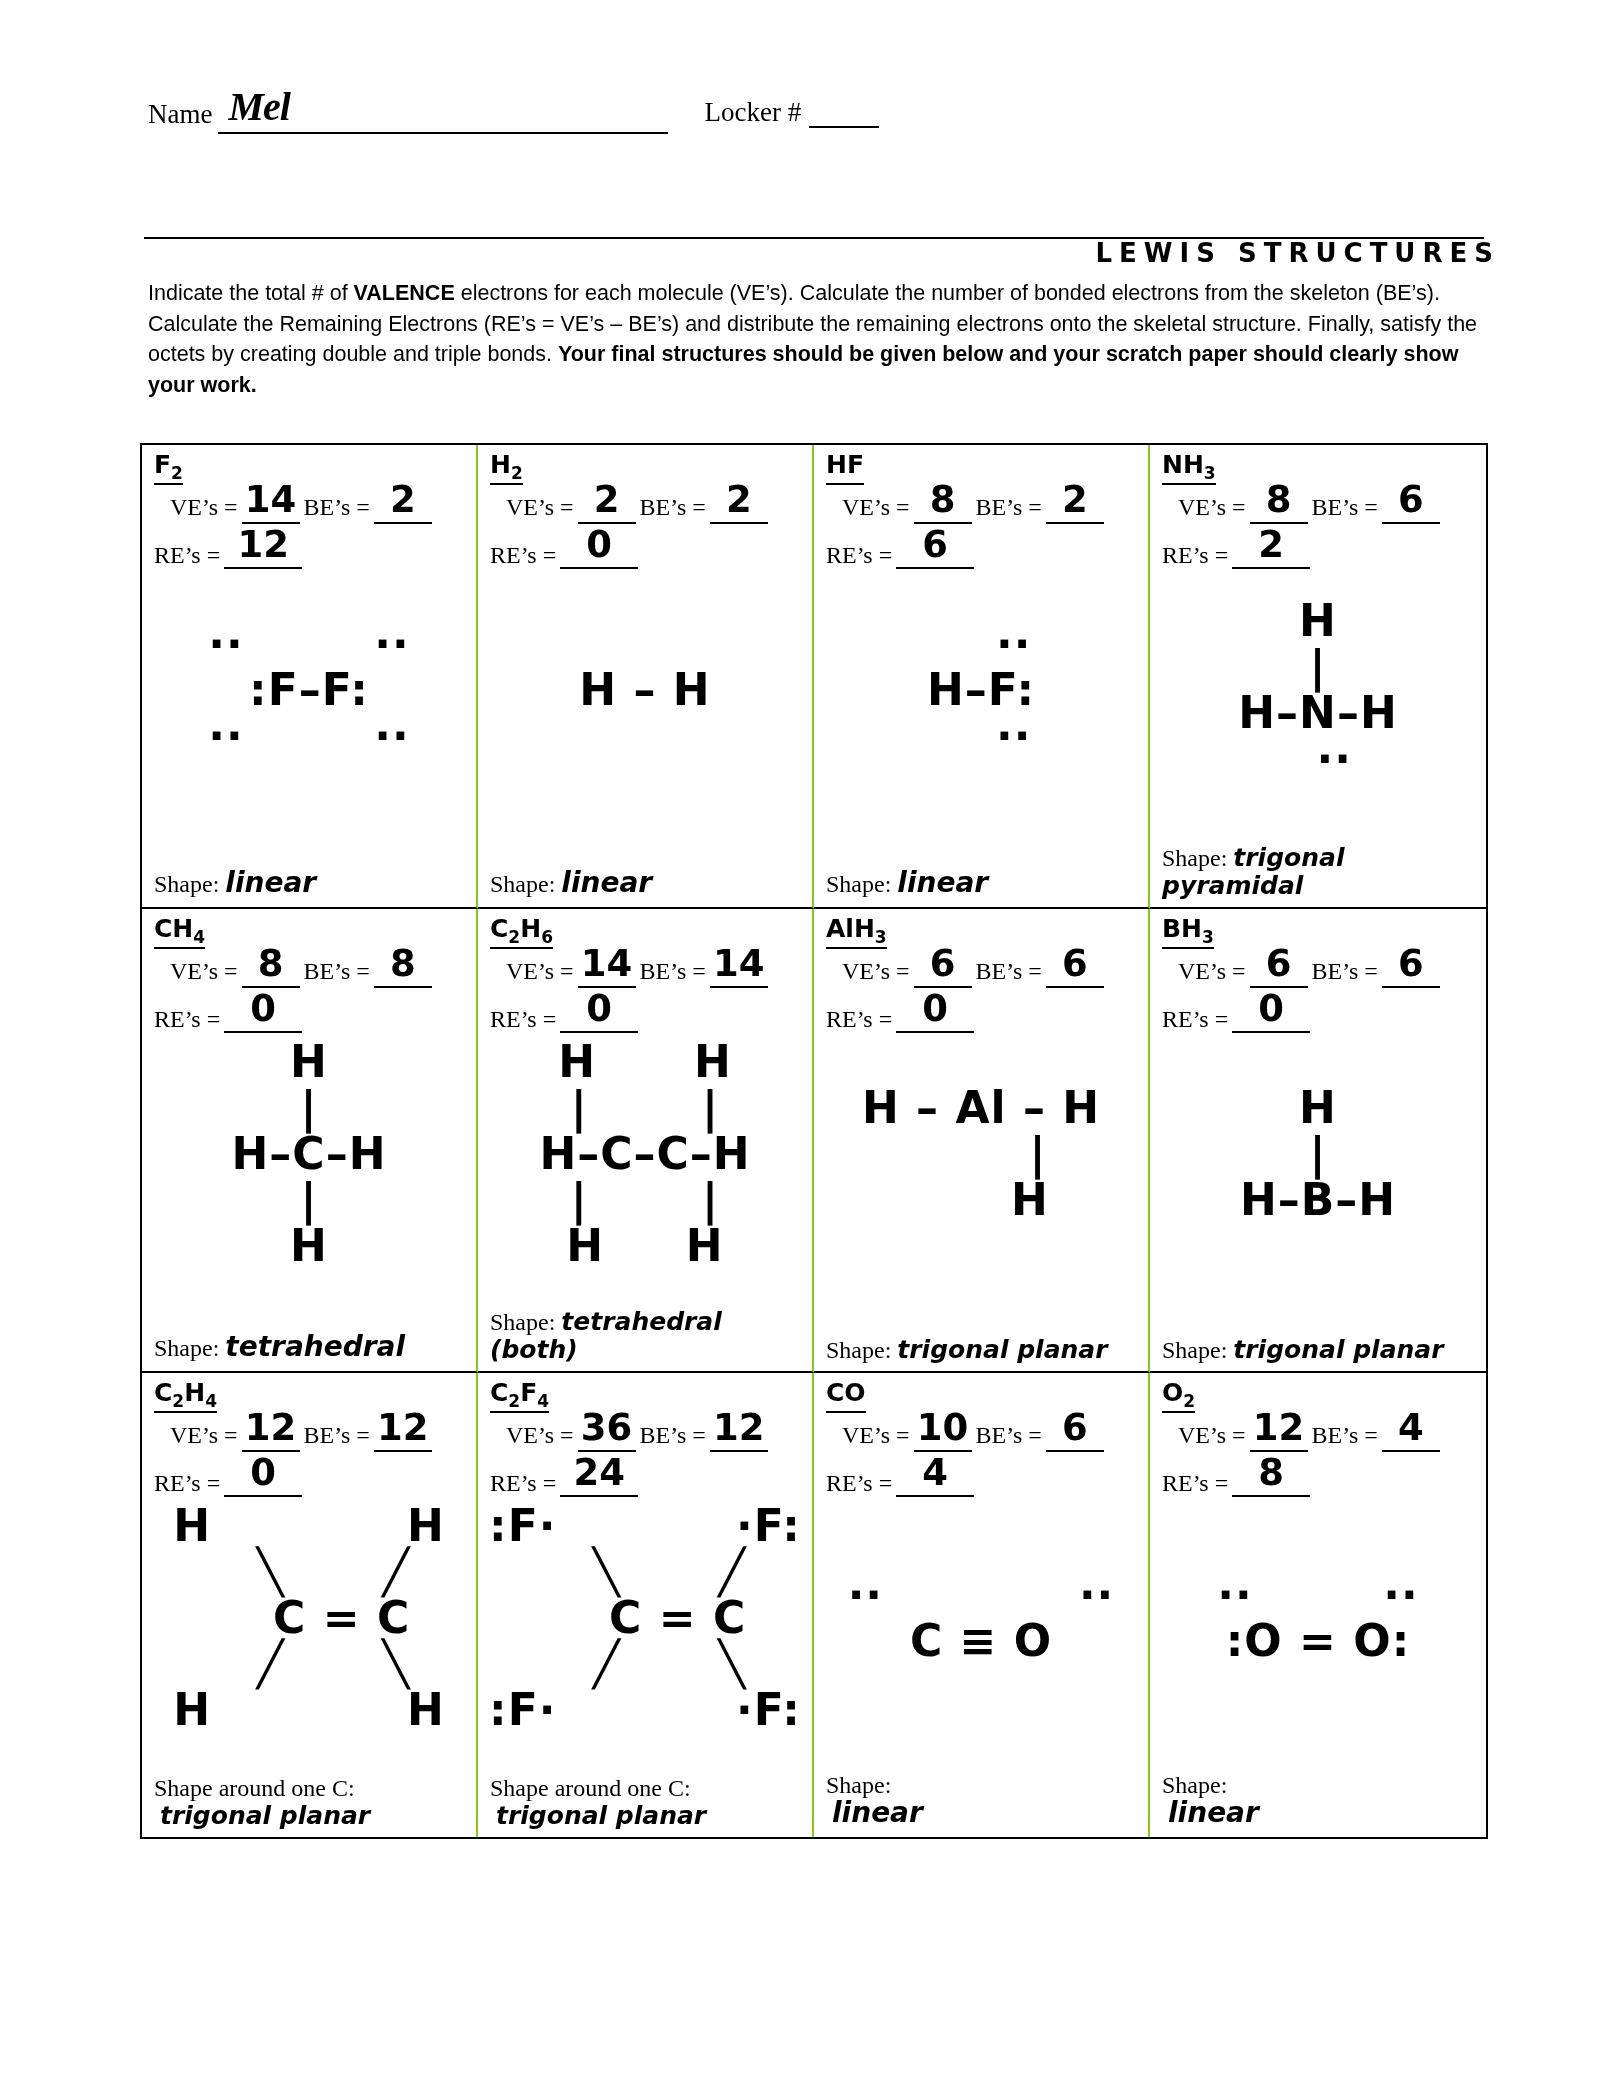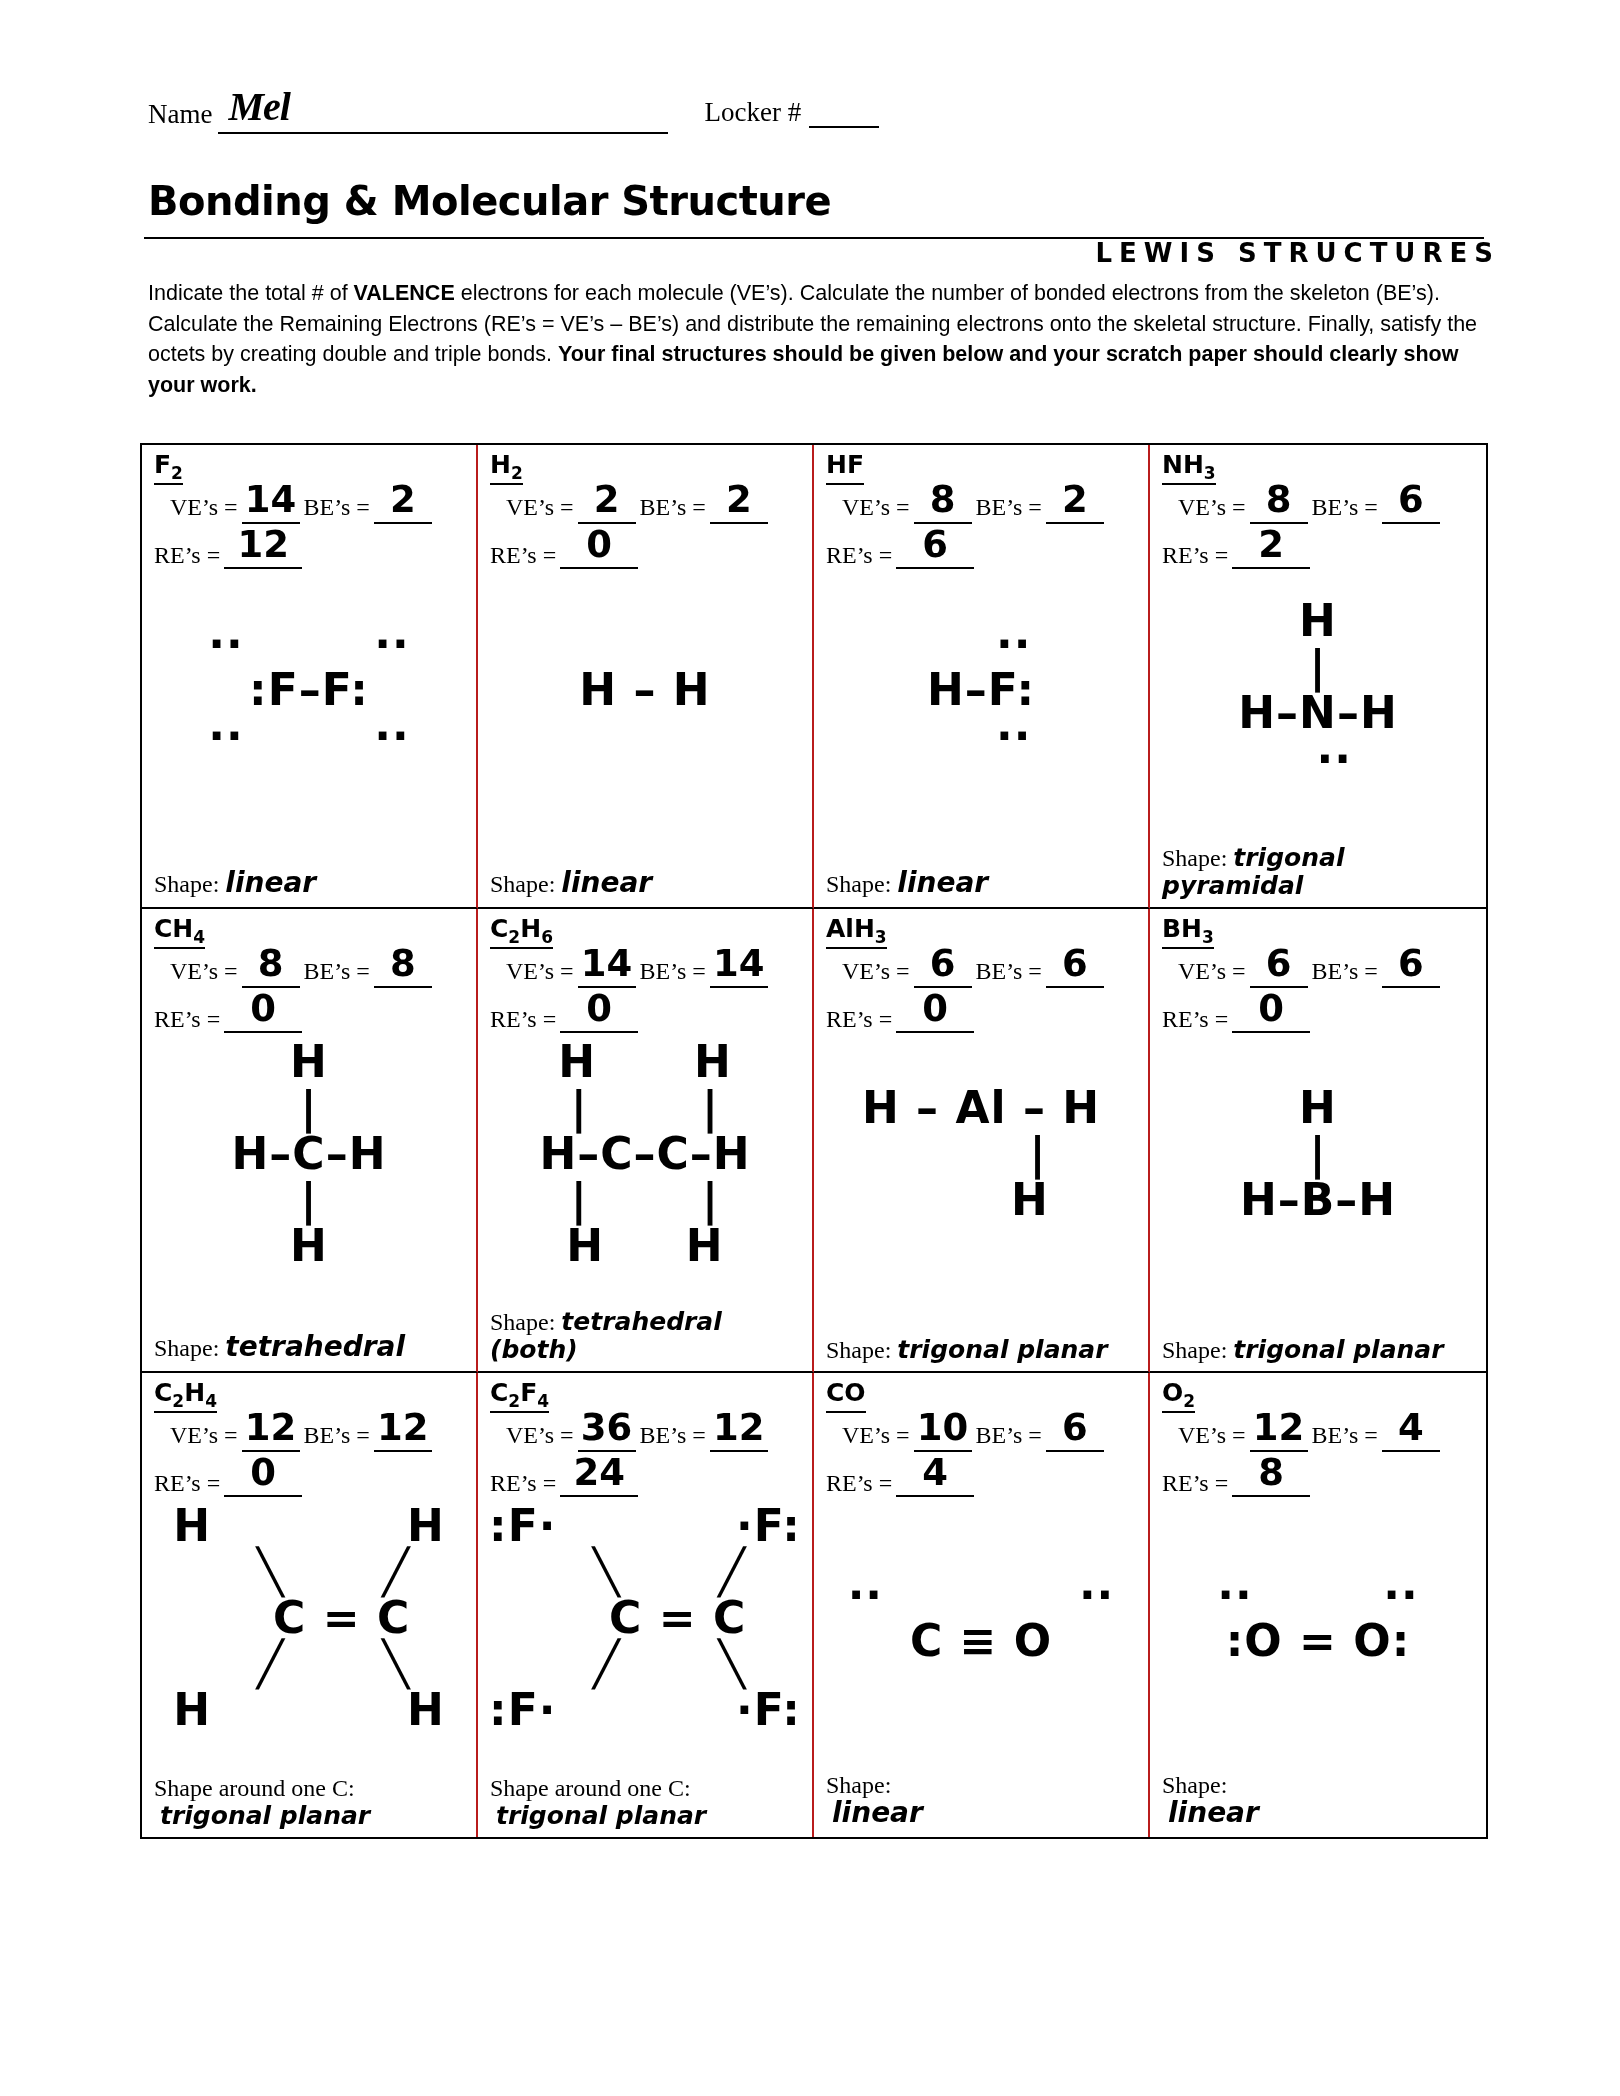--- a/index.html
+++ b/index.html
@@ -113,21 +113,21 @@
     position: absolute;
     left: 140px;
     top: 443px;
     width: 1344px;
     border: 2px solid #000;
     border-collapse: collapse;
     display: grid;
     grid-template-columns: repeat(4, 1fr);
   }
   .cell {
-    border-right: 2px solid #b91c1c;
+    border-right: 2px solid #84cc16;
     border-bottom: 2px solid #000;
     height: 464px;
     position: relative;
     padding: 6px 10px 0 12px;
     box-sizing: border-box;
   }
   .cell:nth-child(4n) { border-right: none; }
   .cell.lastrow { border-bottom: none; }
 
   .formula {
@@ -221,21 +221,20 @@
 
   <div class="name-row">
     <span class="name-label">Name</span>
     <span class="name-blank">
       <span class="name-value">Mel</span>
     </span>
     <span class="locker-label">Locker #</span>
     <span class="locker-blank"></span>
   </div>
 
-  <div class="title">Bonding &amp; Molecular Structure</div>
   <div class="title-rule"></div>
   <div class="subtitle">LEWIS STRUCTURES</div>
 
   <div class="instructions">
     <span>Indicate the total # of </span><b>VALENCE</b><span> electrons for each molecule (VE’s). Calculate the number of bonded electrons from the skeleton (BE’s). Calculate the Remaining Electrons (RE’s = VE’s – BE’s) and distribute the remaining electrons onto the skeletal structure.  Finally, satisfy the octets by creating double and triple bonds.  </span><b>Your final structures should be given below and your scratch paper should clearly show your work.</b>
   </div>
 
   <div class="grid">
 
     <div class="cell">

